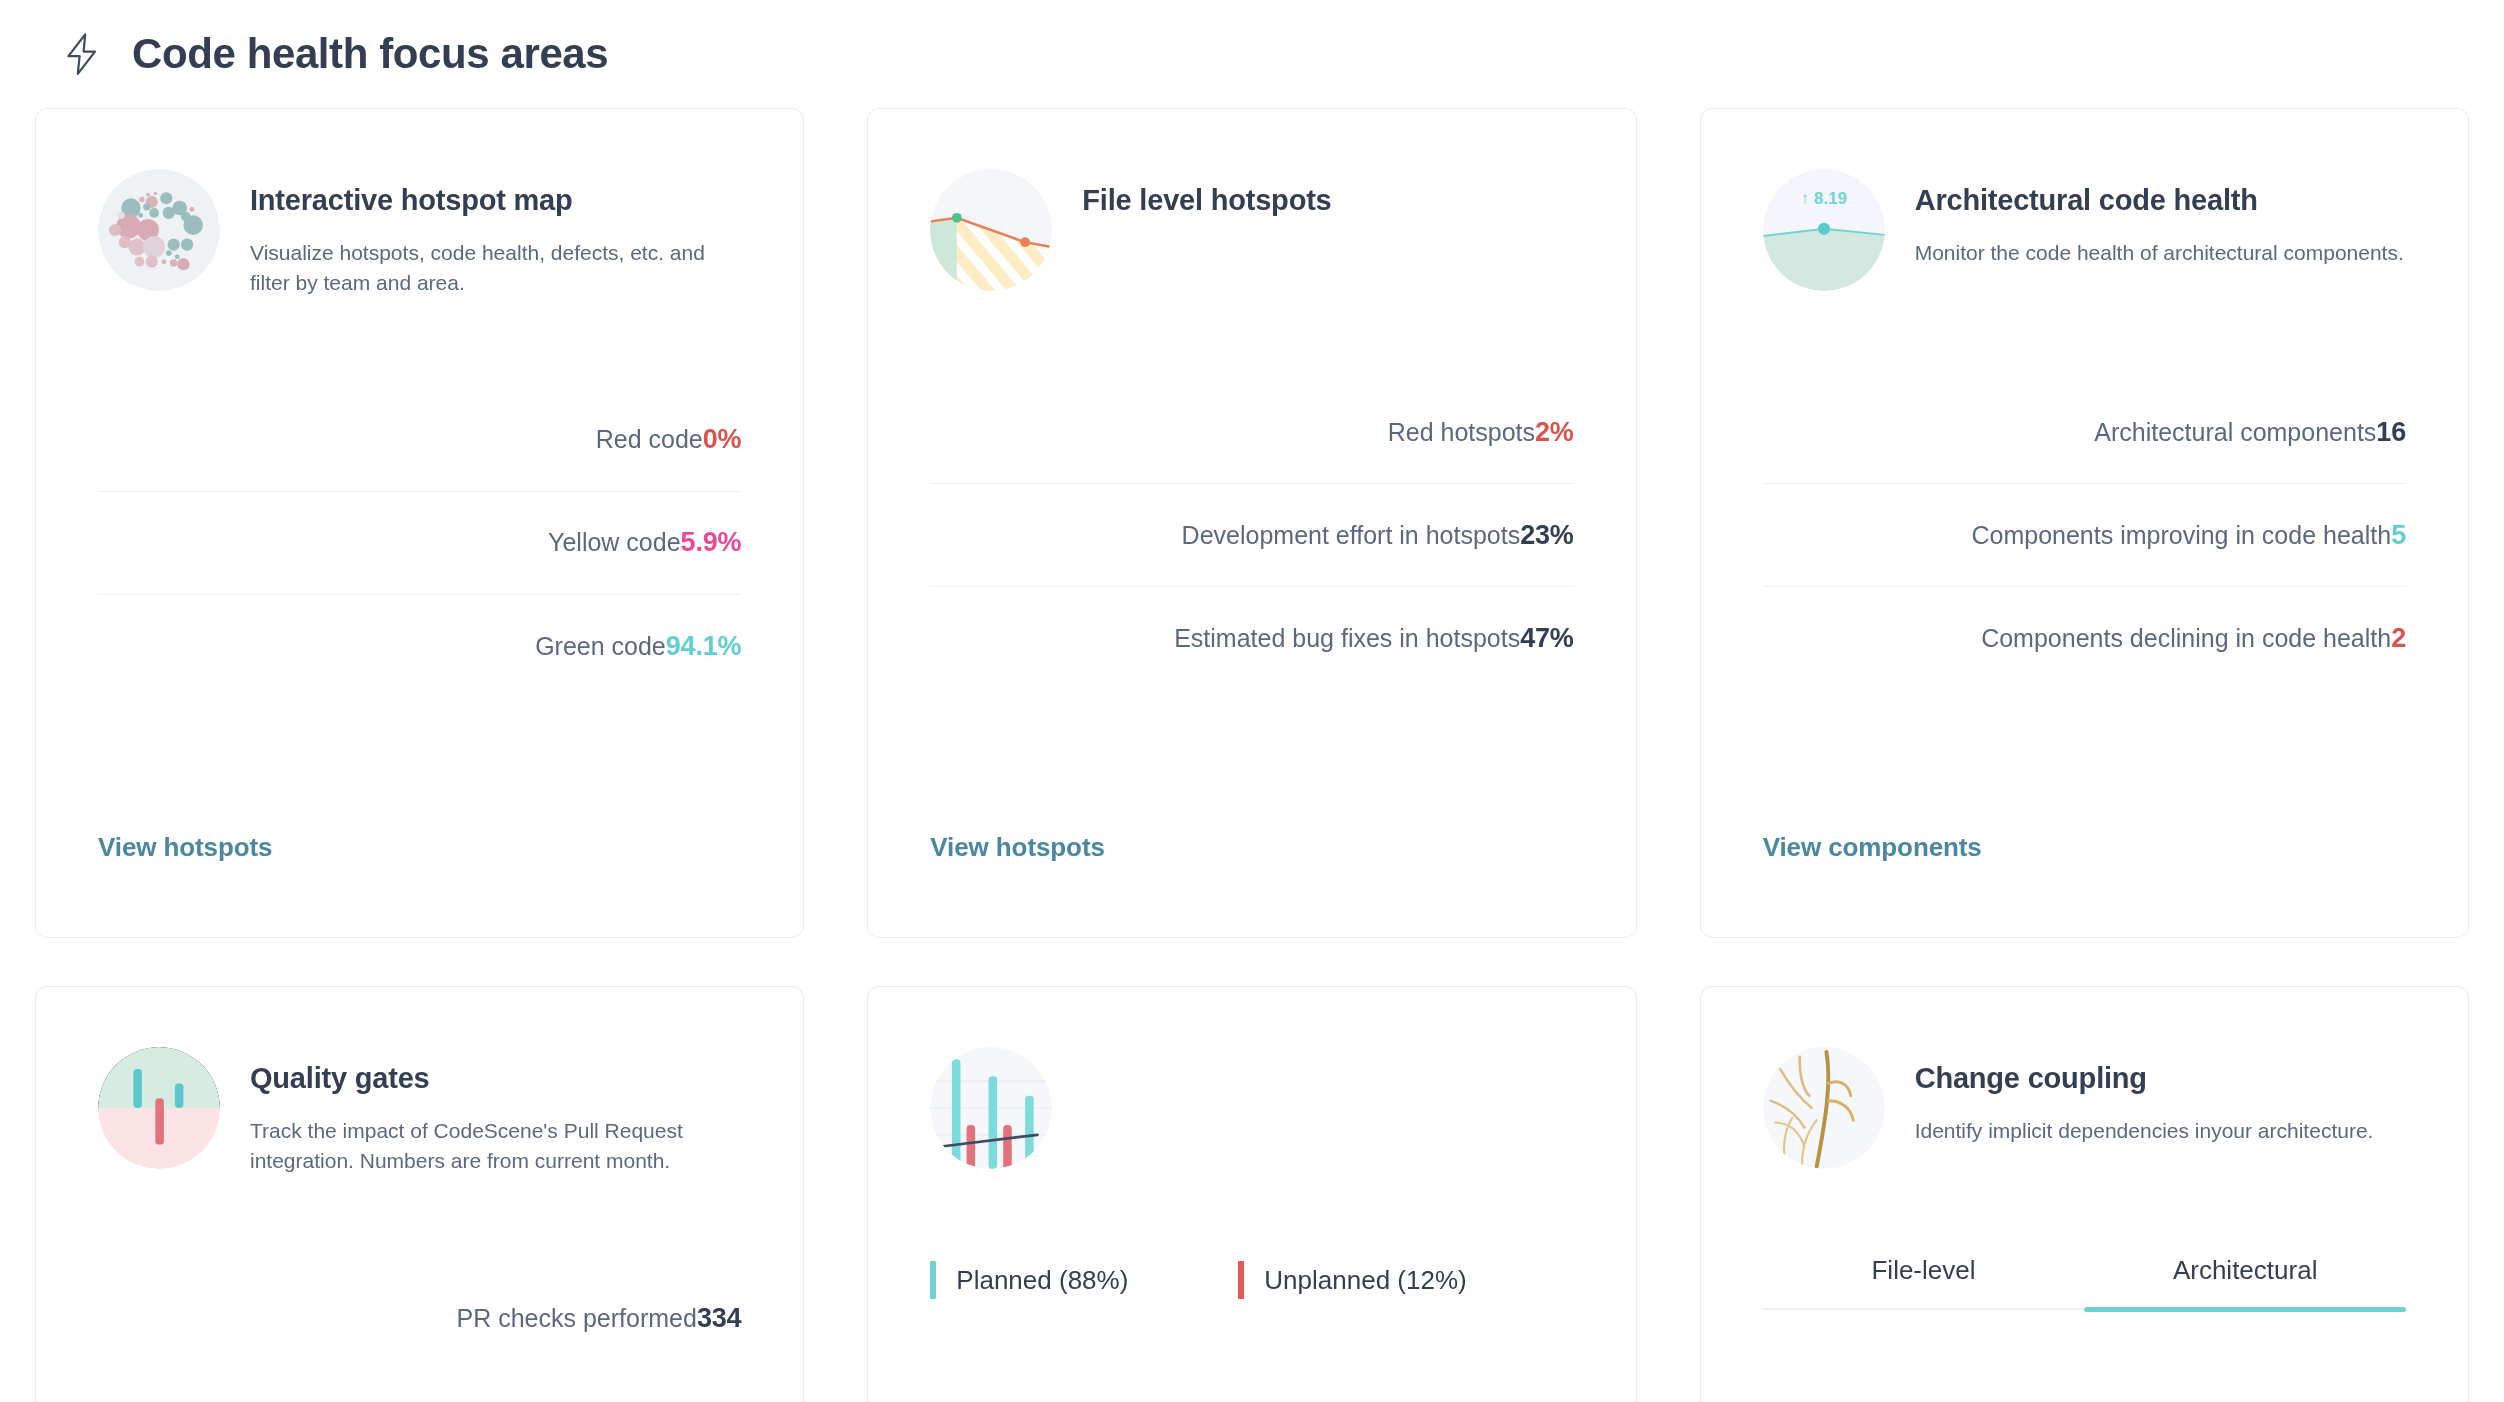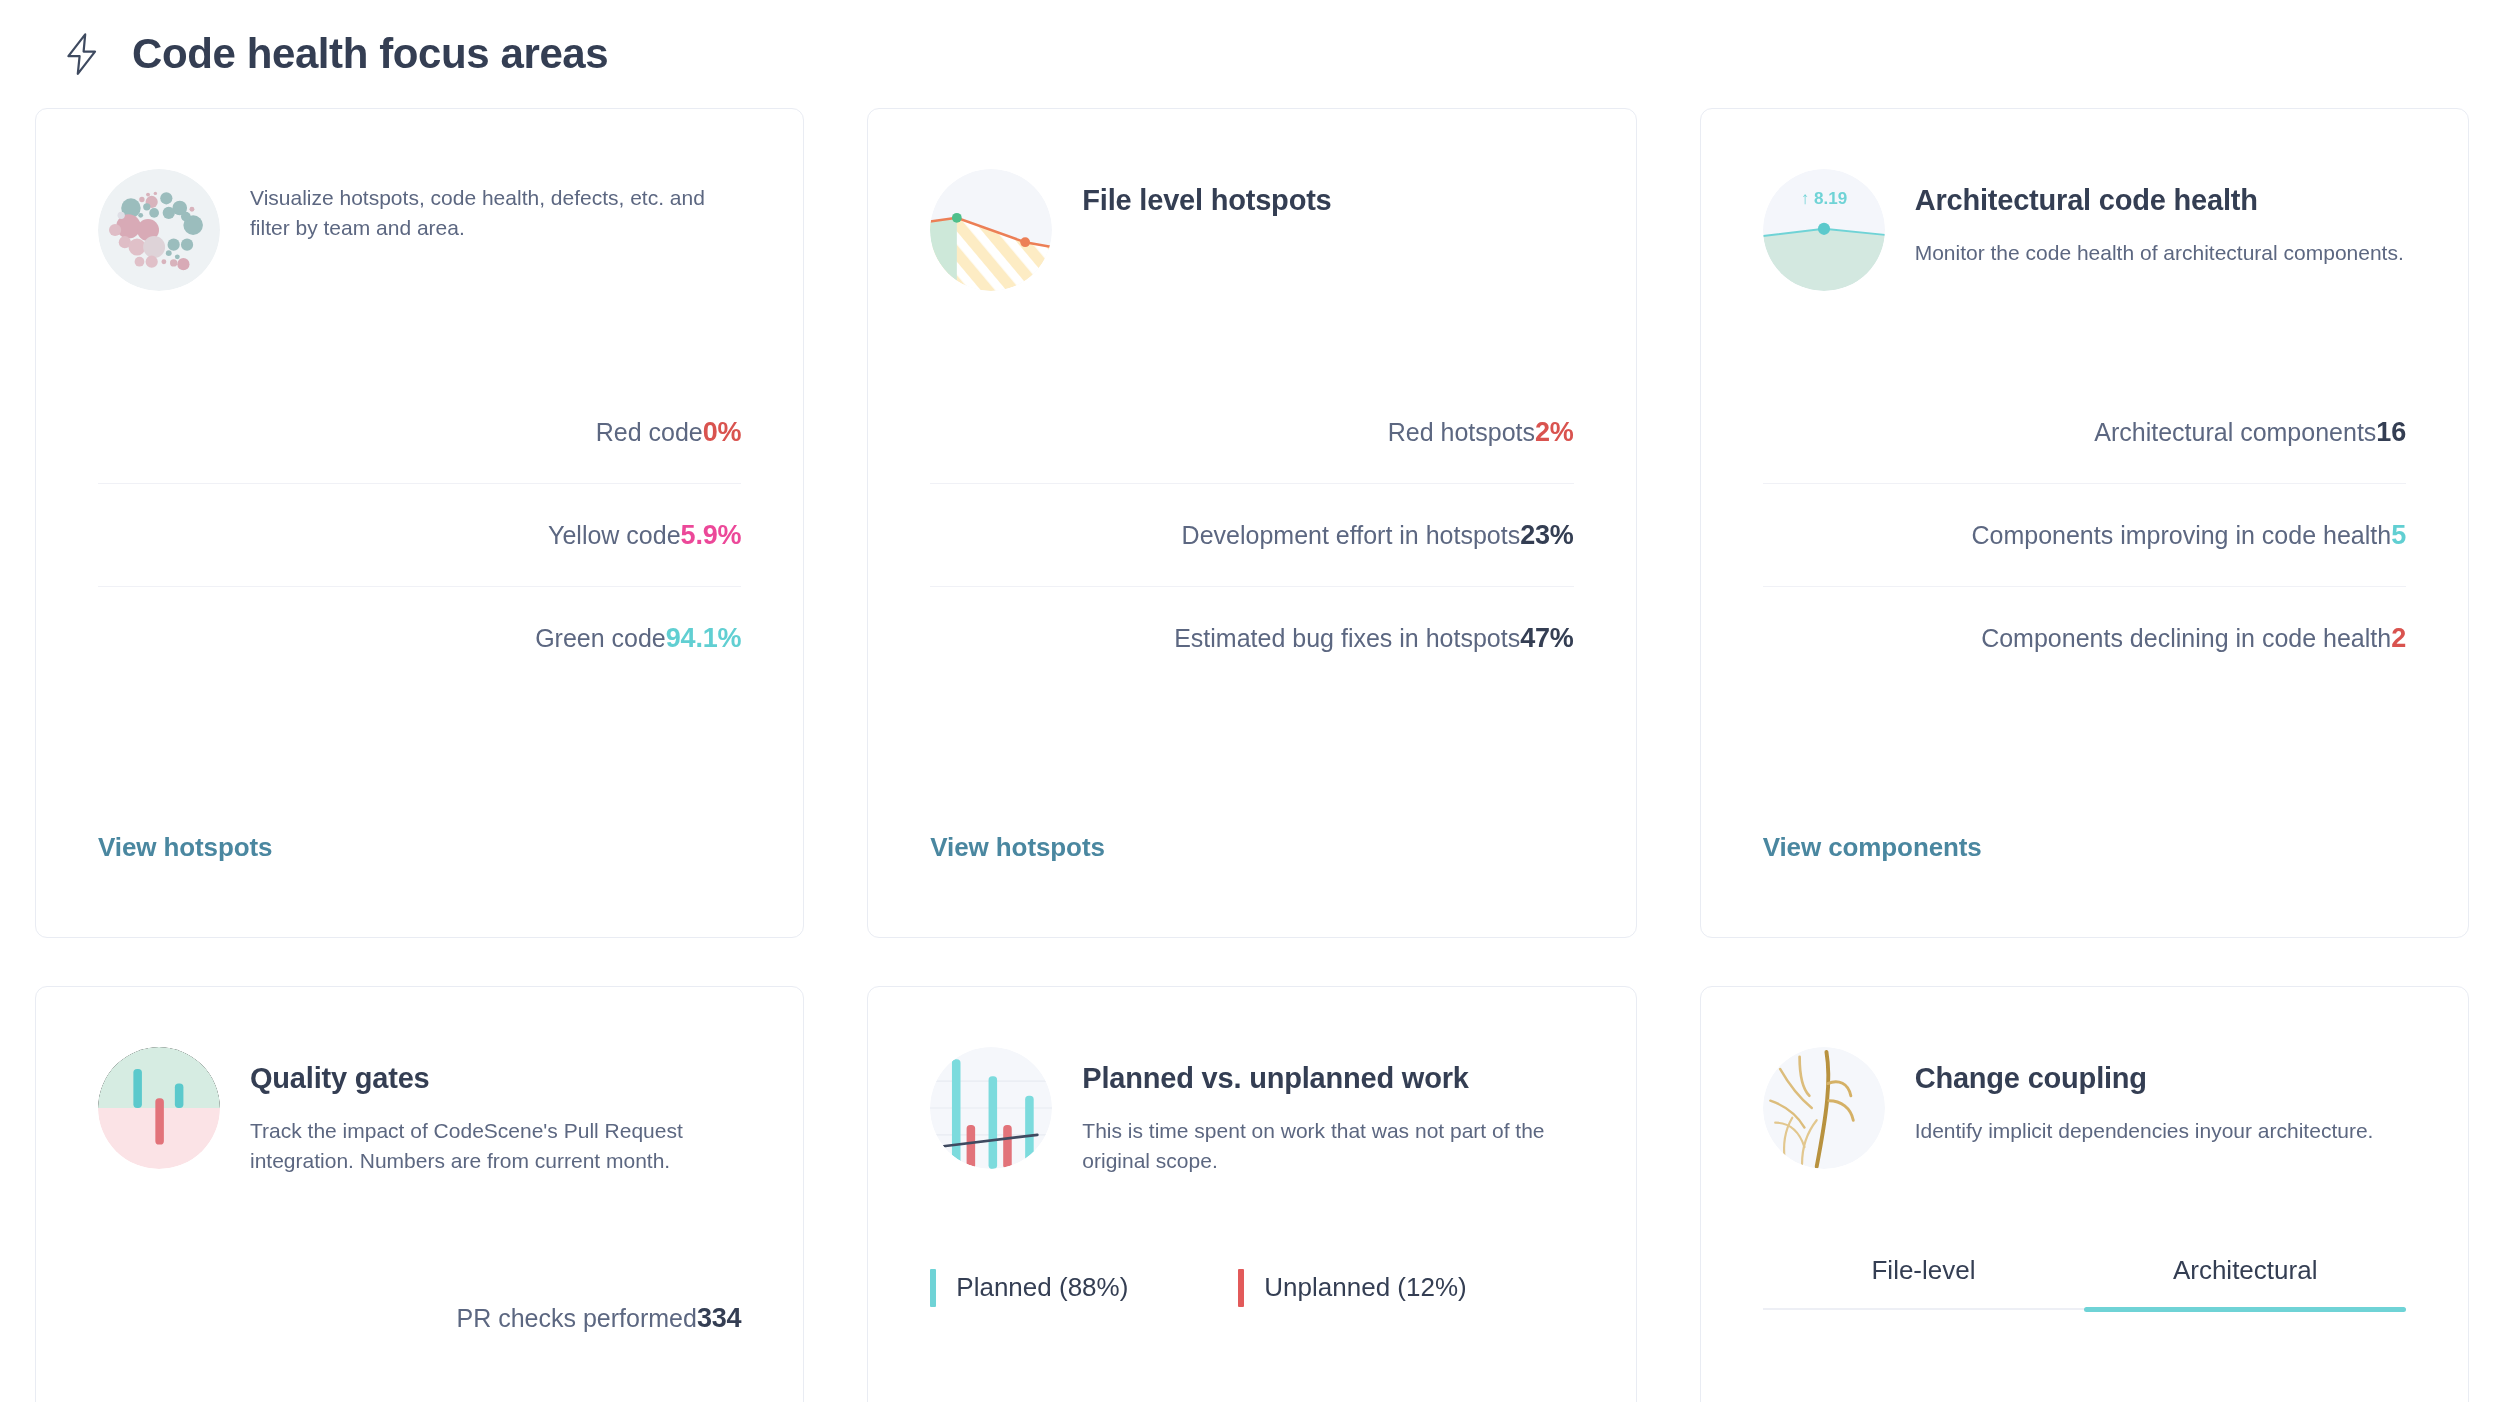--- a/index.html
+++ b/index.html
@@ -174,20 +174,21 @@
               <circle cx="62" cy="77" r="3" fill="#d8b3bc"></circle>
                 <circle cx="70" cy="78" r="5" fill="#d8aab6"></circle>
               <circle cx="54" cy="76" r="2" fill="#d8b3bc"></circle>
                 <circle cx="44" cy="76" r="5" fill="#e0c0c8"></circle>
               <circle cx="34" cy="76" r="4" fill="#e0c0c8"></circle>
                 <circle cx="19" cy="38" r="3" fill="#dfdfe6"></circle>
             </g>
           </svg>
         </div>
         <div class="card-headtext">
+          <div class="card-title">Interactive hotspot map</div>
           <div class="card-desc">Visualize hotspots, code health, defects, etc. and filter by team and area.</div>
         </div>
       </div>
       <div class="metrics">
         <div class="metric-row">
           <span class="metric-label">Red code</span>
           <span class="metric-value v-red">0%</span>
         </div>
         <div class="metric-row">
           <span class="metric-label">Yellow code</span>
@@ -336,24 +337,20 @@
               <line x1="0" y1="72" x2="100" y2="72" stroke="#e7ebf2" stroke-width="1"></line>
               <rect x="18" y="10" width="7" height="90" rx="3" fill="#7cdbdd"></rect>
               <rect x="30" y="64" width="7" height="36" rx="3" fill="#e2737a"></rect>
               <rect x="48" y="24" width="7" height="76" rx="3" fill="#7cdbdd"></rect>
               <rect x="60" y="64" width="7" height="36" rx="3" fill="#e2737a"></rect>
               <rect x="78" y="40" width="7" height="60" rx="3" fill="#7cdbdd"></rect>
               <path d="M6 82 L88 72" fill="none" stroke="#3f4a60" stroke-width="2.2" stroke-linecap="round"></path>
             </g>
           </svg>
         </div>
-        <div class="card-headtext">
-          <div class="card-title">Planned vs. unplanned work</div>
-          <div class="card-desc">This is time spent on work that was not part of the original scope.</div>
-        </div>
       </div>
       <div class="legend">
         <div class="legend-item">
           <span class="legend-swatch" style="background:#6fd3d6"></span>
           <span class="legend-label">Planned (88%)</span>
         </div>
         <div class="legend-item">
           <span class="legend-swatch" style="background:#e25a5a"></span>
           <span class="legend-label">Unplanned (12%)</span>
         </div>

